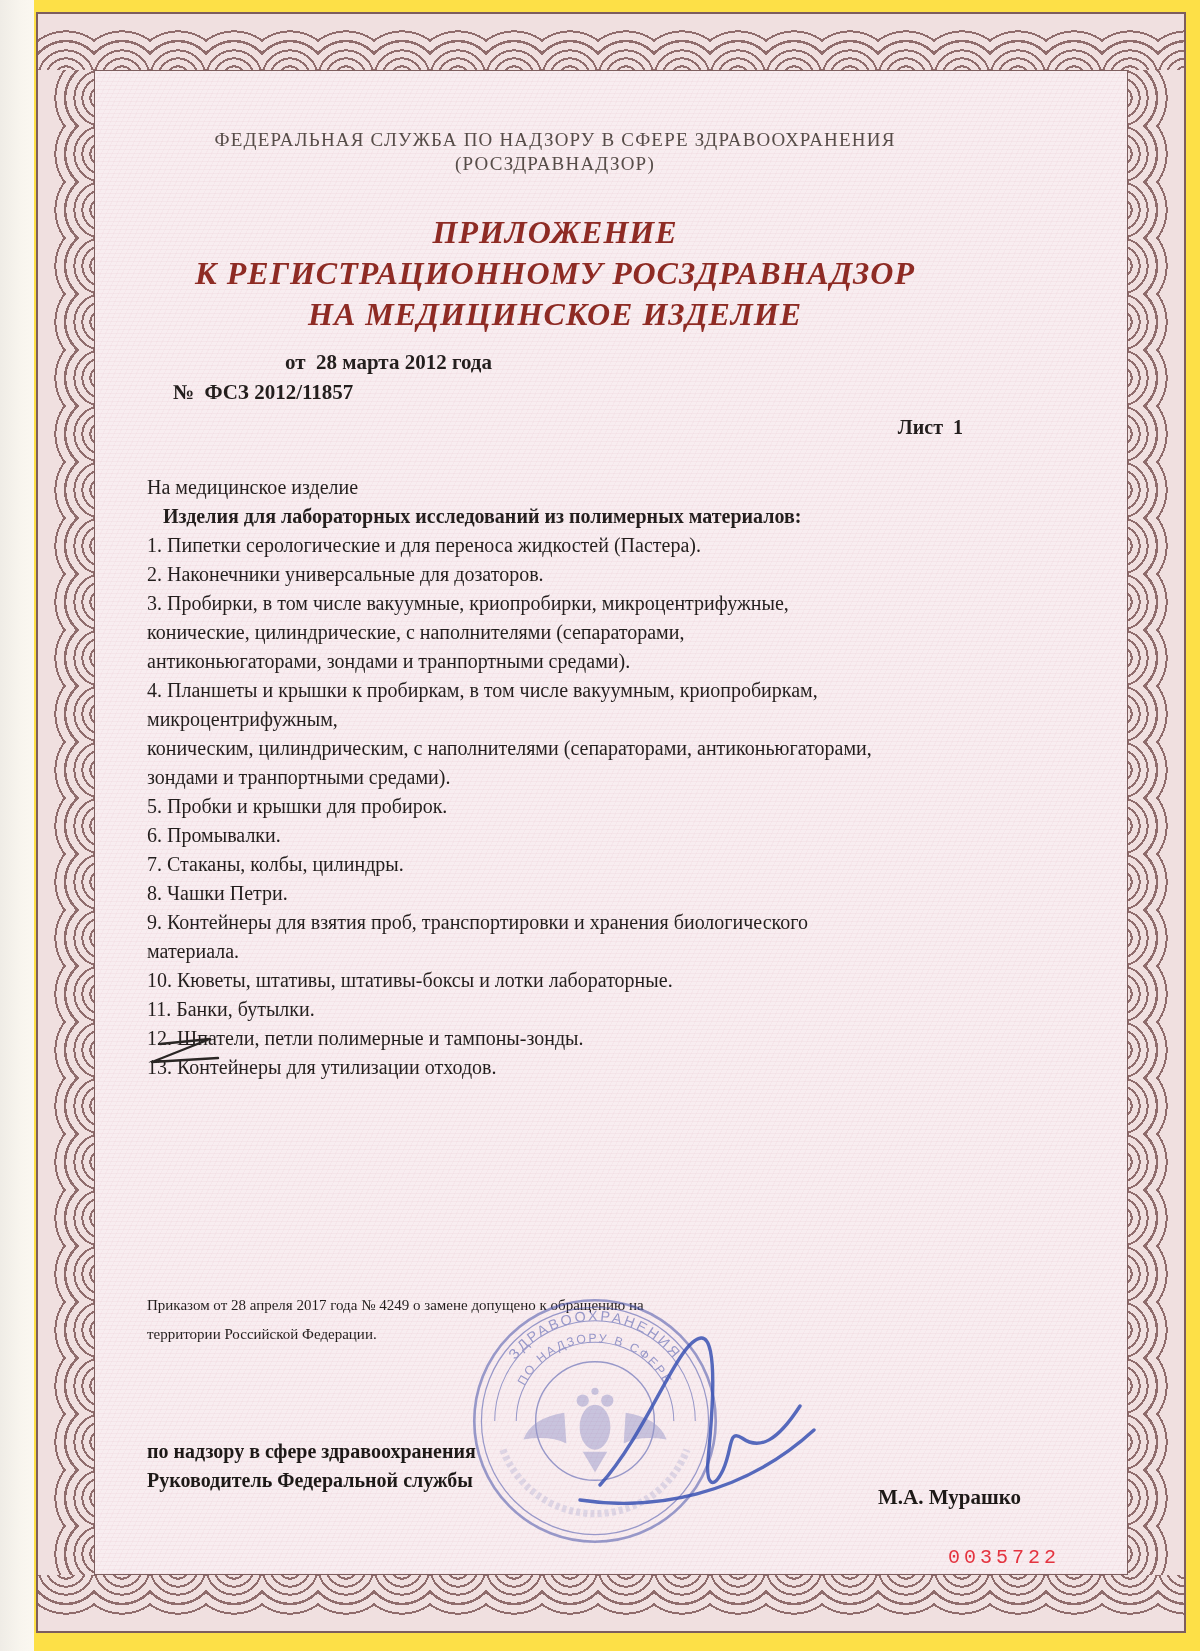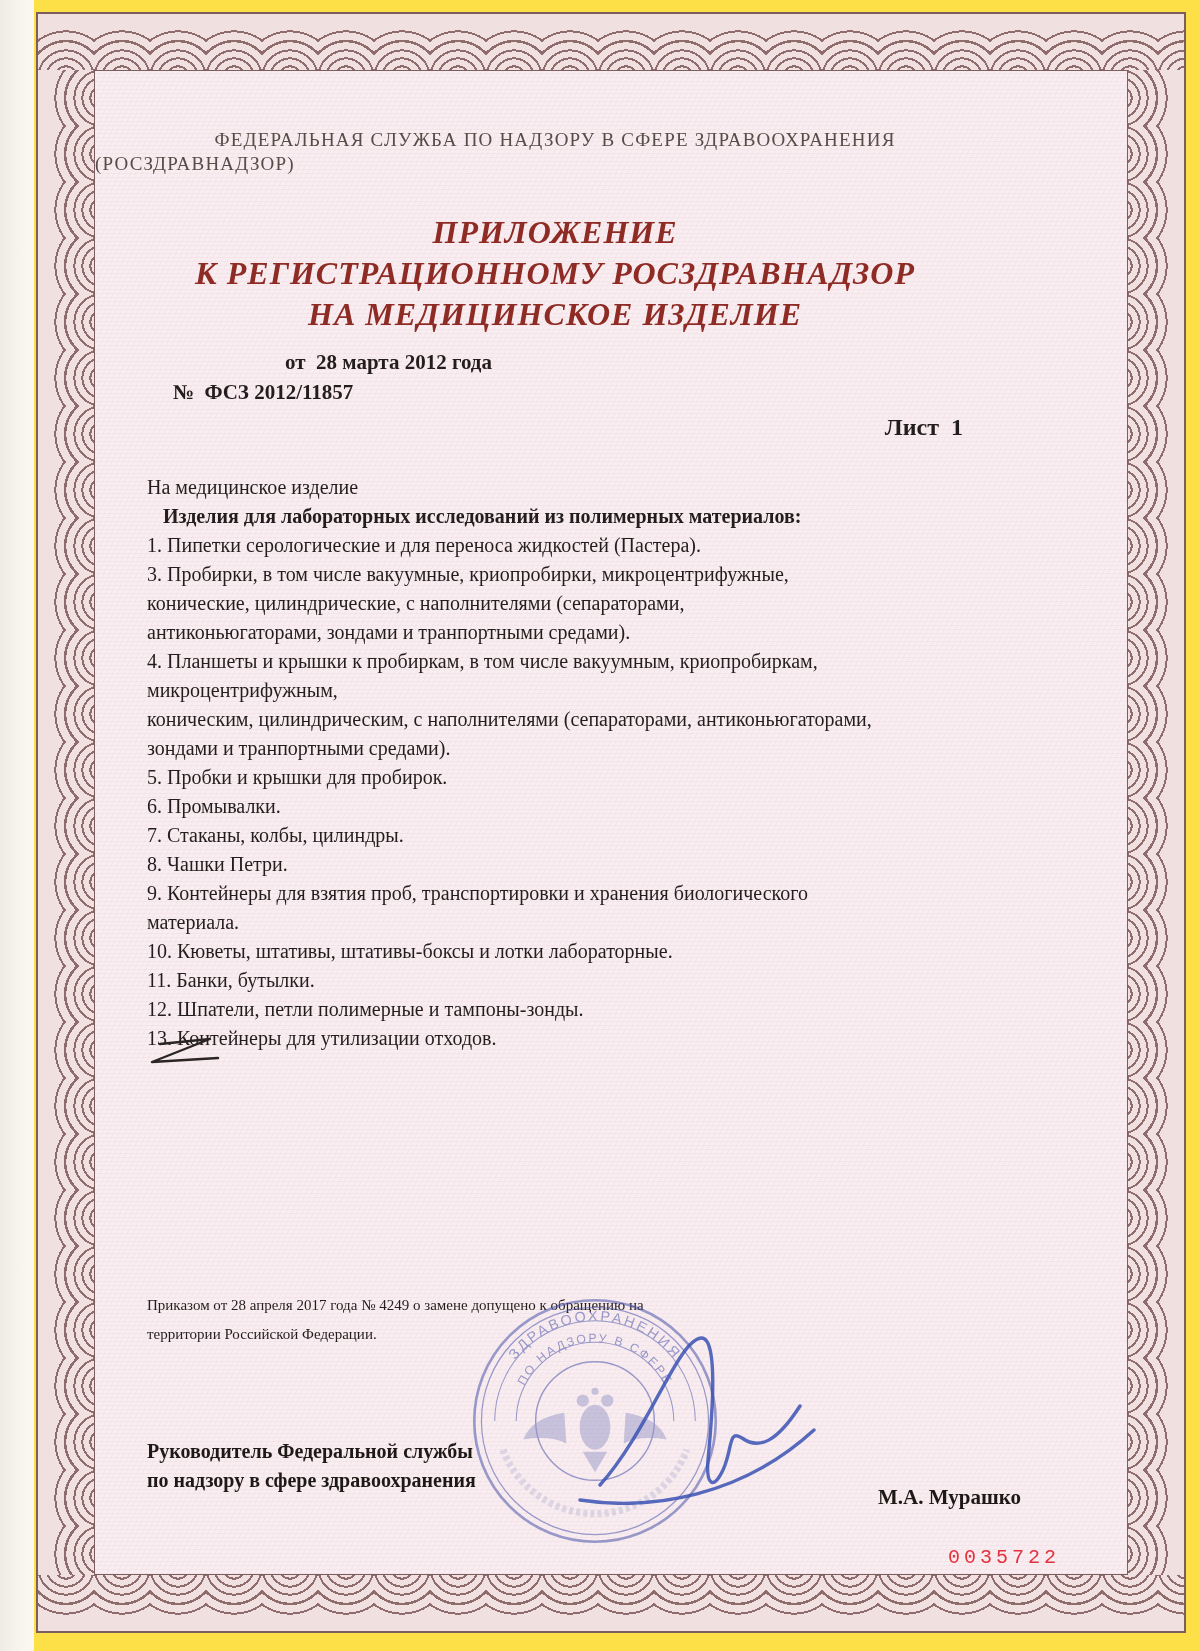--- a/index.html
+++ b/index.html
@@ -56,27 +56,27 @@
     border:1.5px solid #7d5e5e;
     background-color:#f8edf0;
     background-image:
       repeating-linear-gradient(0deg,  rgba(221,160,176,0.10) 0 1px, rgba(0,0,0,0) 1px 4px),
       repeating-linear-gradient(115deg, rgba(221,160,176,0.08) 0 1px, rgba(0,0,0,0) 1px 5px);
   }
 
   
   .content { position:absolute; left:95px; top:0; width:920px; color:#231e1d; }
   .agency   { margin:128px 0 0 0; text-align:center; font-size:19px; line-height:24px; letter-spacing:1.2px; color:#564c48; }
-  .agency2  { margin:0; text-align:left; font-size:19px; line-height:24px; letter-spacing:1.2px; color:#564c48; }
+  .agency2  { margin:0; text-align:center; font-size:19px; line-height:24px; letter-spacing:1.2px; color:#564c48; }
   .doc-title{ margin:36px 0 0 0; text-align:center; color:#8e2b24; font-weight:bold; font-size:32px; line-height:41px; letter-spacing:1px;font-style:italic; }
   .meta-row { margin:12px 0 0 0; display:flex; font-weight:bold; font-size:21px; line-height:30px;flex-direction:column; }
   .meta-row span { white-space:pre; }
   .meta-date   { margin-left:190px; }
   .meta-number { margin-left:78px; }
-  .sheet    { margin:6px 0 0 0; text-align:right; padding-right:52px; font-weight:bold; font-size:24px; line-height:28px; white-space:pre; }
+  .sheet    { margin:6px 0 0 0; text-align:right; padding-right:52px; font-weight:bold; font-size:20px; line-height:28px; white-space:pre; }
   .body     { margin:32px 0 0 52px; font-size:20px; line-height:29px; }
   .body p   { margin:0; white-space:pre-wrap; }
   .body .bold { font-weight:bold;margin-left:16px; }
 
   .order-text { position:absolute; left:147px; top:1276px; width:880px; font-size:15px; line-height:29px; white-space:pre-wrap; color:#231e1d; }
   .signatory  { position:absolute; left:147px; top:1437px; font-weight:bold; font-size:20px; line-height:29px; color:#1d1917; }
   .signatory p{ margin:0; }
   .sig-name   { position:absolute; left:878px; top:1464px; font-weight:bold; font-size:21px; color:#1d1917; white-space:pre; }
   .serial     { position:absolute; left:948px; top:1526px; font-family:Liberation Mono, monospace; font-size:20px; letter-spacing:4px; color:#e4333f; }
 
@@ -108,20 +108,21 @@
     <div class="meta-row">
       <span class="meta-date">от  28 марта 2012 года</span>
       <span class="meta-number">№  ФСЗ 2012/11857</span>
     </div>
     <p class="sheet">Лист  1</p>
 
     <div class="body">
       <p>На медицинское изделие</p>
       <p class="bold">Изделия для лабораторных исследований из полимерных материалов:</p>
       <p>1. Пипетки серологические и для переноса жидкостей (Пастера).</p>
+      <p>2. Наконечники универсальные для дозаторов.</p>
       <p>3. Пробирки, в том числе вакуумные, криопробирки, микроцентрифужные,
 конические, цилиндрические, с наполнителями (сепараторами,
 антиконьюгаторами, зондами и транпортными средами).</p>
       <p>4. Планшеты и крышки к пробиркам, в том числе вакуумным, криопробиркам,
 микроцентрифужным,
 коническим, цилиндрическим, с наполнителями (сепараторами, антиконьюгаторами,
 зондами и транпортными средами).</p>
       <p>5. Пробки и крышки для пробирок.</p>
       <p>6. Промывалки.</p>
       <p>7. Стаканы, колбы, цилиндры.</p>
@@ -135,22 +136,22 @@
     </div>
   </div>
 
   <svg class="strike-mark" width="86" height="46" viewBox="0 0 86 46">
     <path d="M14 10 L64 5 L6 28 L72 24" fill="none" stroke="#2a2624" stroke-width="2.4" stroke-linecap="round" stroke-linejoin="round"></path>
   </svg>
 
   <p class="order-text">Приказом от 28 апреля 2017 года № 4249 о замене допущено к обращению на
 территории Российской Федерации.</p>
   <div class="signatory">
+    <p>по надзору в сфере здравоохранения</p>
     <p>Руководитель Федеральной службы</p>
-    <p>по надзору в сфере здравоохранения</p>
   </div>
   <p class="sig-name">М.А. Мурашко</p>
   <p class="serial">0035722</p>
 
   <svg class="stamp" width="266" height="266" viewBox="0 0 260 260" style="opacity:0.55">
     <g fill="none" stroke="#4a55ab">
       <circle cx="130" cy="130" r="118" stroke-width="2.6"></circle>
       <circle cx="130" cy="130" r="111" stroke-width="1.2"></circle>
       <circle cx="130" cy="130" r="58" stroke-width="1.4"></circle>
       <path id="arcOuter" d="M 32 130 A 98 98 0 0 1 228 130"></path>

